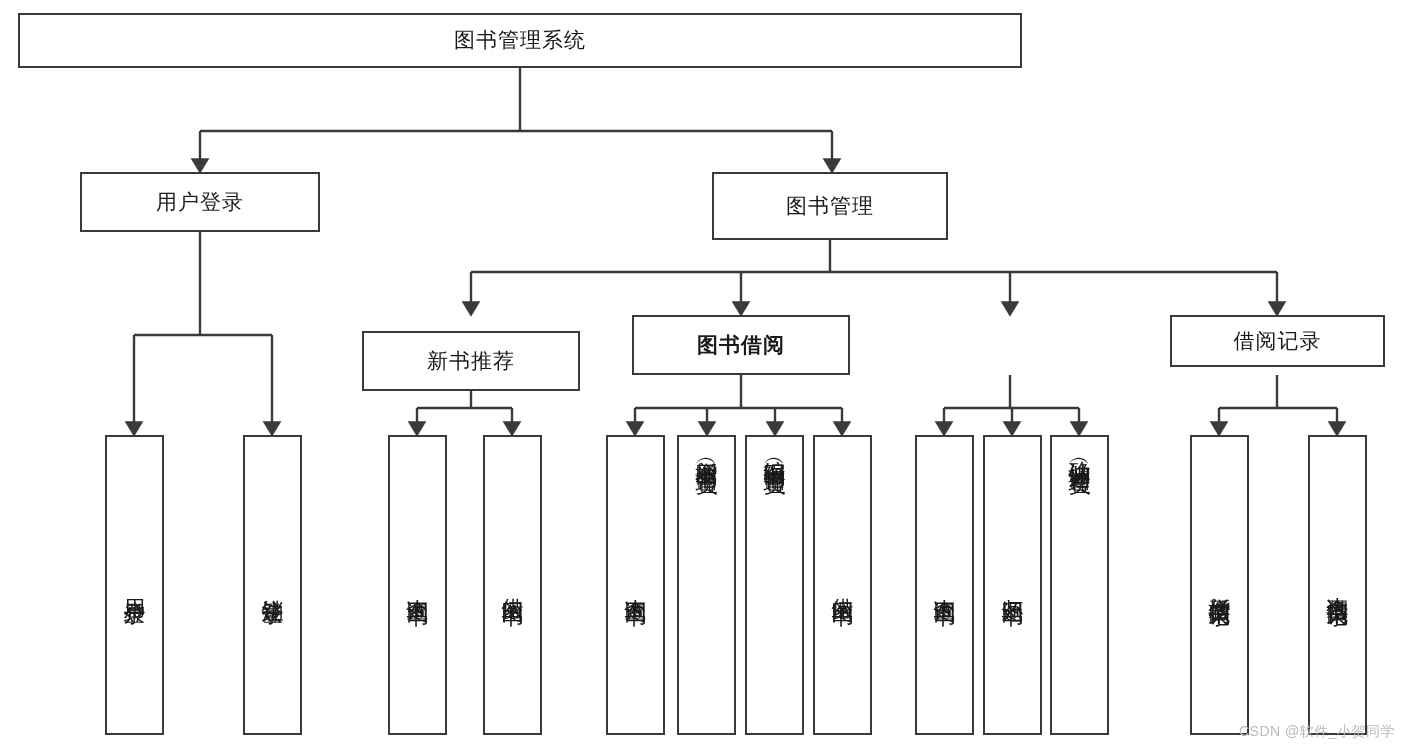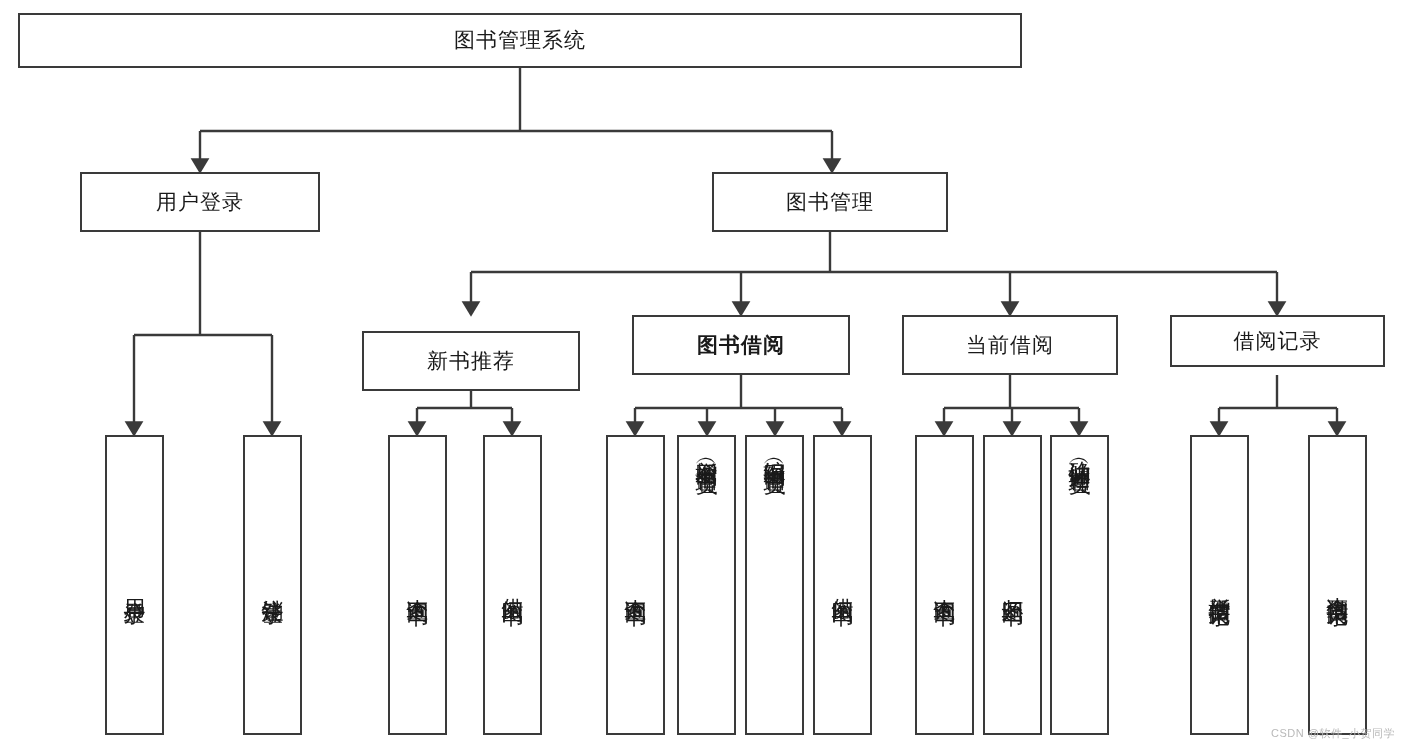--- a/index.html
+++ b/index.html
@@ -60,21 +60,21 @@
     letter-spacing: 2px;
     line-height: 1;
   }
   .node.vert.top .label {
     align-self: flex-start;
   }
   #watermark {
     position: absolute;
     right: 10px;
     bottom: 6px;
-    font-size: 11px;
+    font-size: 14px;
     color: #b9b9b9;
     letter-spacing: 0.5px;
     user-select: none;
   }
 </style>
 </head>
 <body>
 
 <div id="canvas">
 
@@ -128,32 +128,29 @@
     </g>
   </svg>
 
   <div class="node horiz" style="left: 18px; top: 13px; width: 1004px; height: 55px;">
     <span class="label">图书管理系统</span>
   </div>
 
   <div class="node horiz" style="left: 80px; top: 172px; width: 240px; height: 60px;">
     <span class="label">用户登录</span>
   </div>
-  <div class="node horiz" style="left: 712px; top: 172px; width: 236px; height: 60px;">
+  <div class="node horiz" style="left: 712px; top: 172px; width: 236px; height: 68px;">
     <span class="label">图书管理</span>
   </div>
 
   <div class="node horiz" style="left: 362px; top: 315px; width: 218px; height: 60px; margin-top: 16px;">
     <span class="label">新书推荐</span>
   </div>
   <div class="node horiz" style="left: 632px; top: 315px; width: 218px; height: 60px; font-weight: bold;">
     <span class="label">图书借阅</span>
-  </div>
-  <div class="node horiz" style="left: 902px; top: 315px; width: 216px; height: 60px;">
-    <span class="label">当前借阅</span>
   </div>
   <div class="node horiz" style="left: 1170px; top: 315px; width: 215px; height: 52px;">
     <span class="label">借阅记录</span>
   </div>
 
   <div class="node vert" style="left: 105px; top: 435px; width: 59px; height: 300px;">
     <span class="label">用户登录</span>
   </div>
   <div class="node vert" style="left: 243px; top: 435px; width: 59px; height: 300px;">
     <span class="label">注销登录</span>

